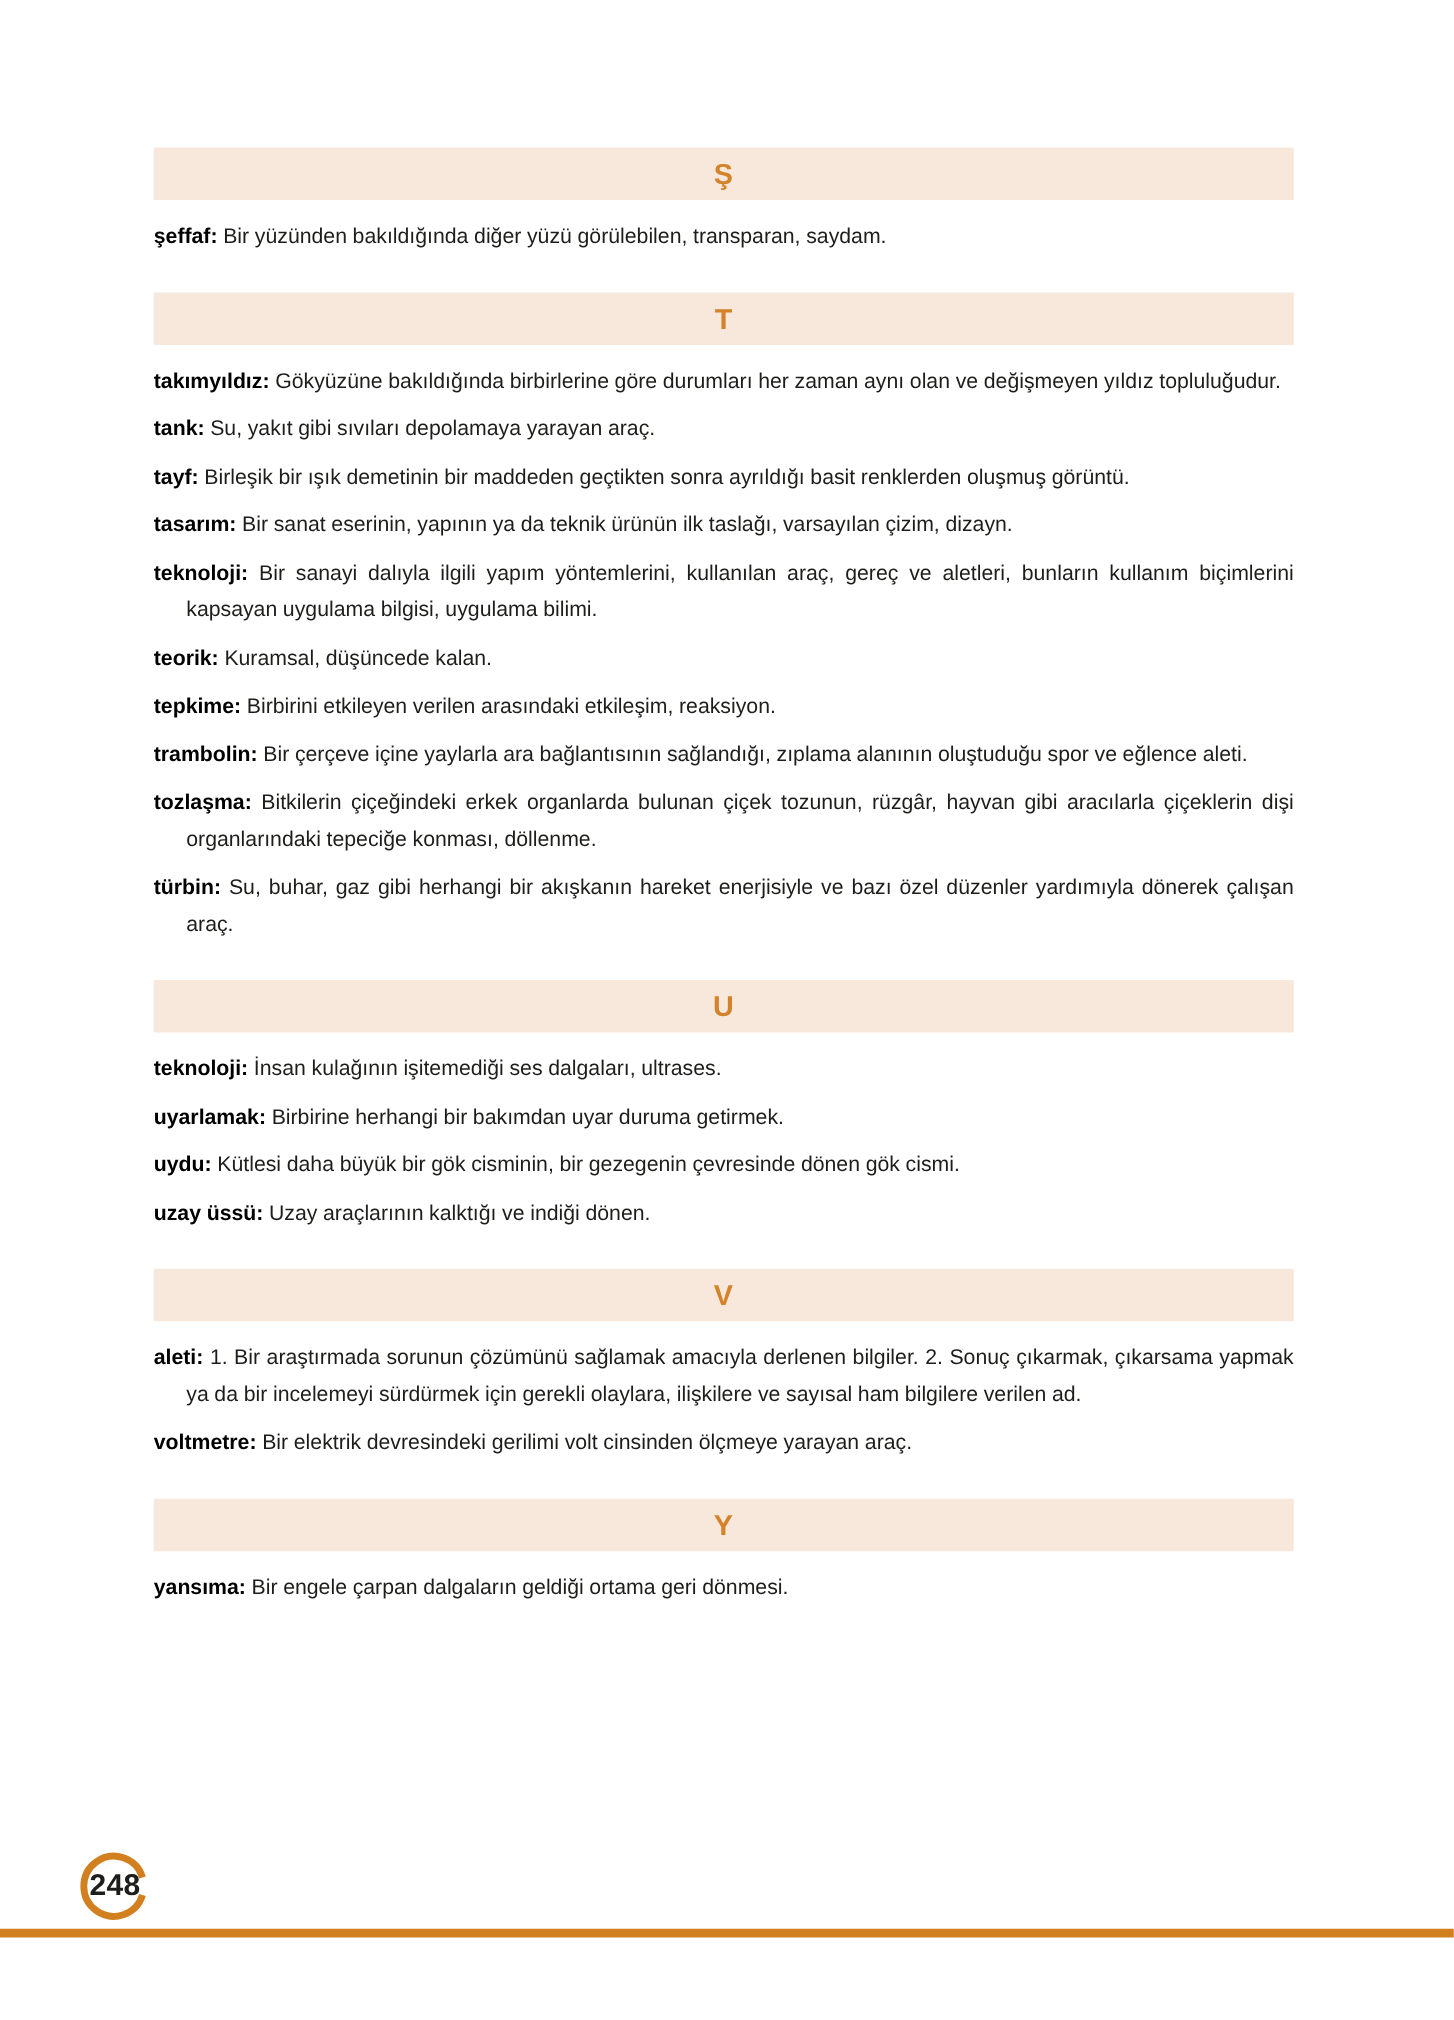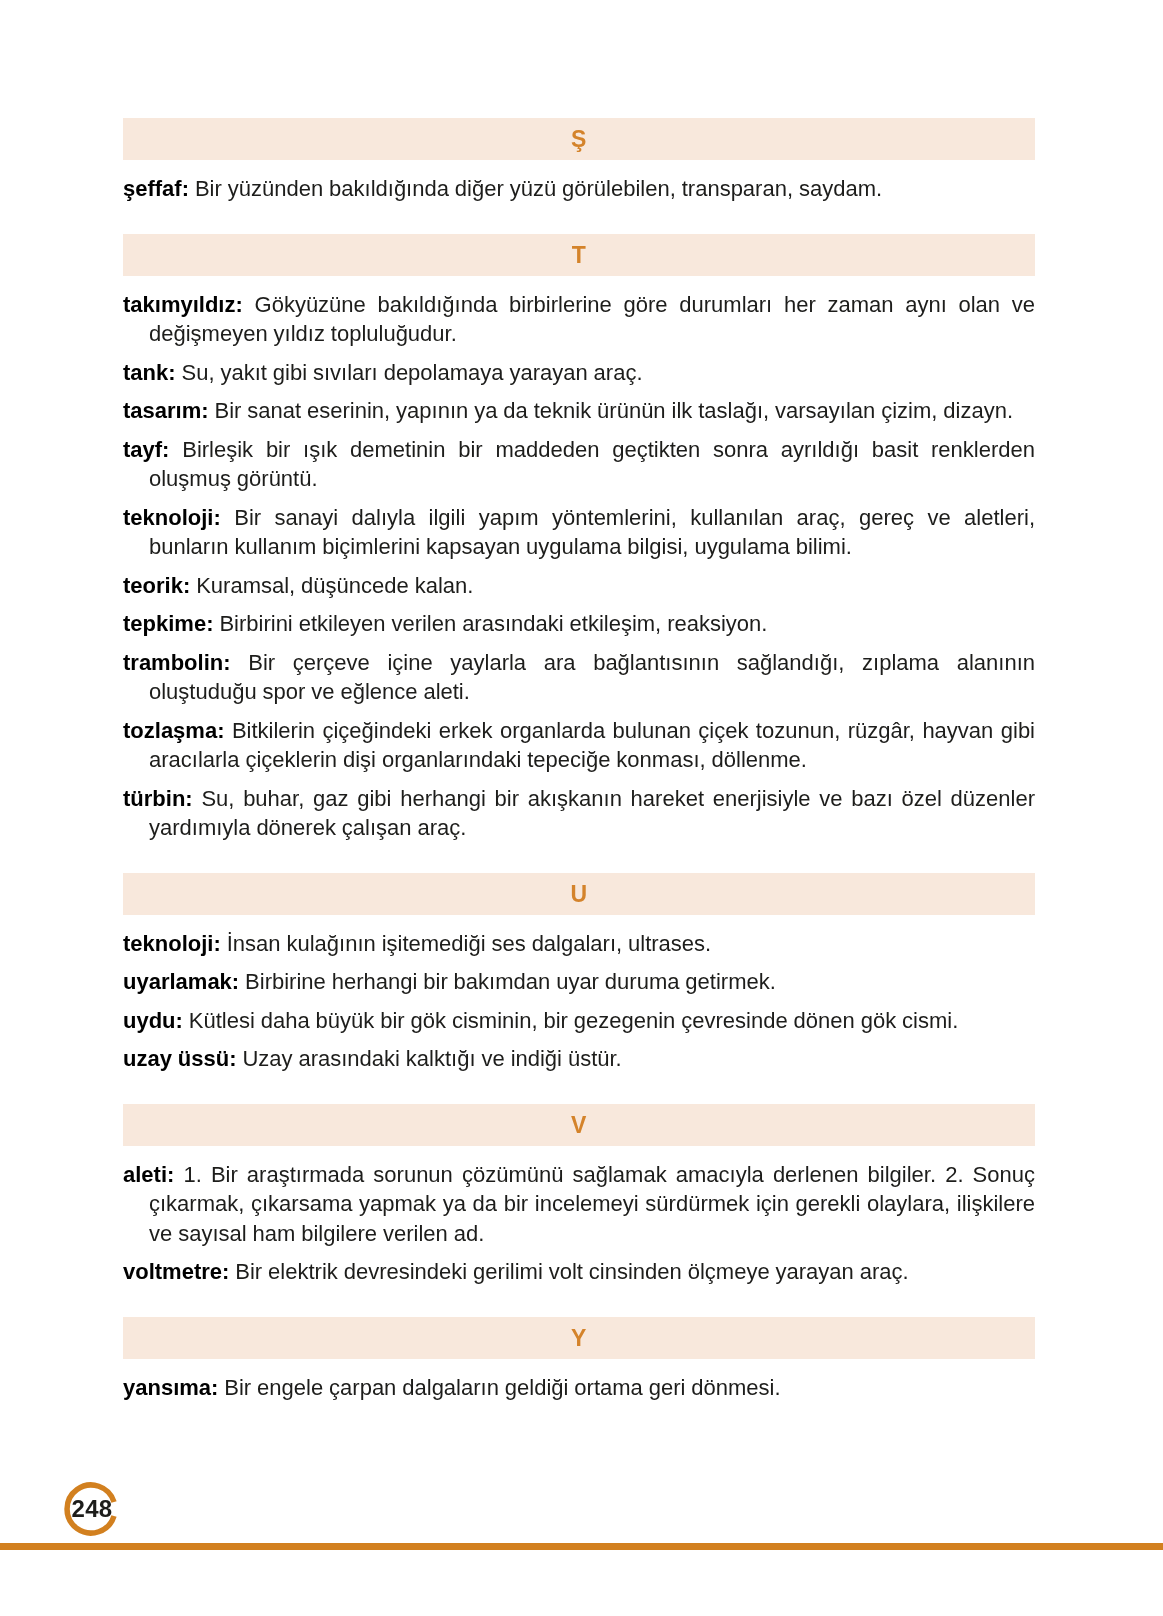--- a/index.html
+++ b/index.html
@@ -44,21 +44,21 @@
     font-weight: bold;
     font-size: 23px;
     letter-spacing: 0.5px;
   }
   .section-band.gap-top {
     margin-top: 30px;
   }
 
   
   .entry {
-    font-size: 22px;
+    font-size: 17px;
     line-height: 29.5px;
     color: #1d1d1b;
     margin: 0 0 9px 0;
     padding-left: 26px;
     text-indent: -26px;
     text-align: left;
     word-spacing: -0.2px;
   }
   .entry .term {
     font-weight: bold;
@@ -138,29 +138,29 @@
     </div>
     <div class="entries-block">
       <p class="entry wrap">
         <span class="term">takımyıldız:</span>
         <span class="def">Gökyüzüne bakıldığında birbirlerine göre durumları her zaman aynı olan ve değişmeyen yıldız topluluğudur.</span>
       </p>
       <p class="entry">
         <span class="term">tank:</span>
         <span class="def">Su, yakıt gibi sıvıları depolamaya yarayan araç.</span>
       </p>
+      <p class="entry wrap">
+        <span class="term">tayf:</span>
+        <span class="def">Birleşik bir ışık demetinin bir maddeden geçtikten sonra ayrıldığı basit renklerden oluşmuş görüntü.</span>
+      </p>
       <p class="entry">
         <span class="term">tasarım:</span>
         <span class="def">Bir sanat eserinin, yapının ya da teknik ürünün ilk taslağı, varsayılan çizim, dizayn.</span>
       </p>
       <p class="entry wrap">
-        <span class="term">tayf:</span>
-        <span class="def">Birleşik bir ışık demetinin bir maddeden geçtikten sonra ayrıldığı basit renklerden oluşmuş görüntü.</span>
-      </p>
-      <p class="entry wrap">
         <span class="term">teknoloji:</span>
         <span class="def">Bir sanayi dalıyla ilgili yapım yöntemlerini, kullanılan araç, gereç ve aletleri, bunların kullanım biçimlerini kapsayan uygulama bilgisi, uygulama bilimi.</span>
       </p>
       <p class="entry">
         <span class="term">teorik:</span>
         <span class="def">Kuramsal, düşüncede kalan.</span>
       </p>
       <p class="entry">
         <span class="term">tepkime:</span>
         <span class="def">Birbirini etkileyen verilen arasındaki etkileşim, reaksiyon.</span>
@@ -190,21 +190,21 @@
       <p class="entry">
         <span class="term">uyarlamak:</span>
         <span class="def">Birbirine herhangi bir bakımdan uyar duruma getirmek.</span>
       </p>
       <p class="entry">
         <span class="term">uydu:</span>
         <span class="def">Kütlesi daha büyük bir gök cisminin, bir gezegenin çevresinde dönen gök cismi.</span>
       </p>
       <p class="entry">
         <span class="term">uzay üssü:</span>
-        <span class="def">Uzay arasındaki kalktığı ve indiği üstür.</span>
+        <span class="def">Uzay araçlarının kalktığı ve indiği dönen.</span>
       </p>
     </div>
 
     <div class="section-band gap-top">
       <span class="letter">V</span>
     </div>
     <div class="entries-block">
       <p class="entry wrap">
         <span class="term">aleti:</span>
         <span class="def">1. Bir araştırmada sorunun çözümünü sağlamak amacıyla derlenen bilgiler. 2. Sonuç çıkarmak, çıkarsama yapmak ya da bir incelemeyi sürdürmek için gerekli olaylara, ilişkilere ve sayısal ham bilgilere verilen ad.</span>

